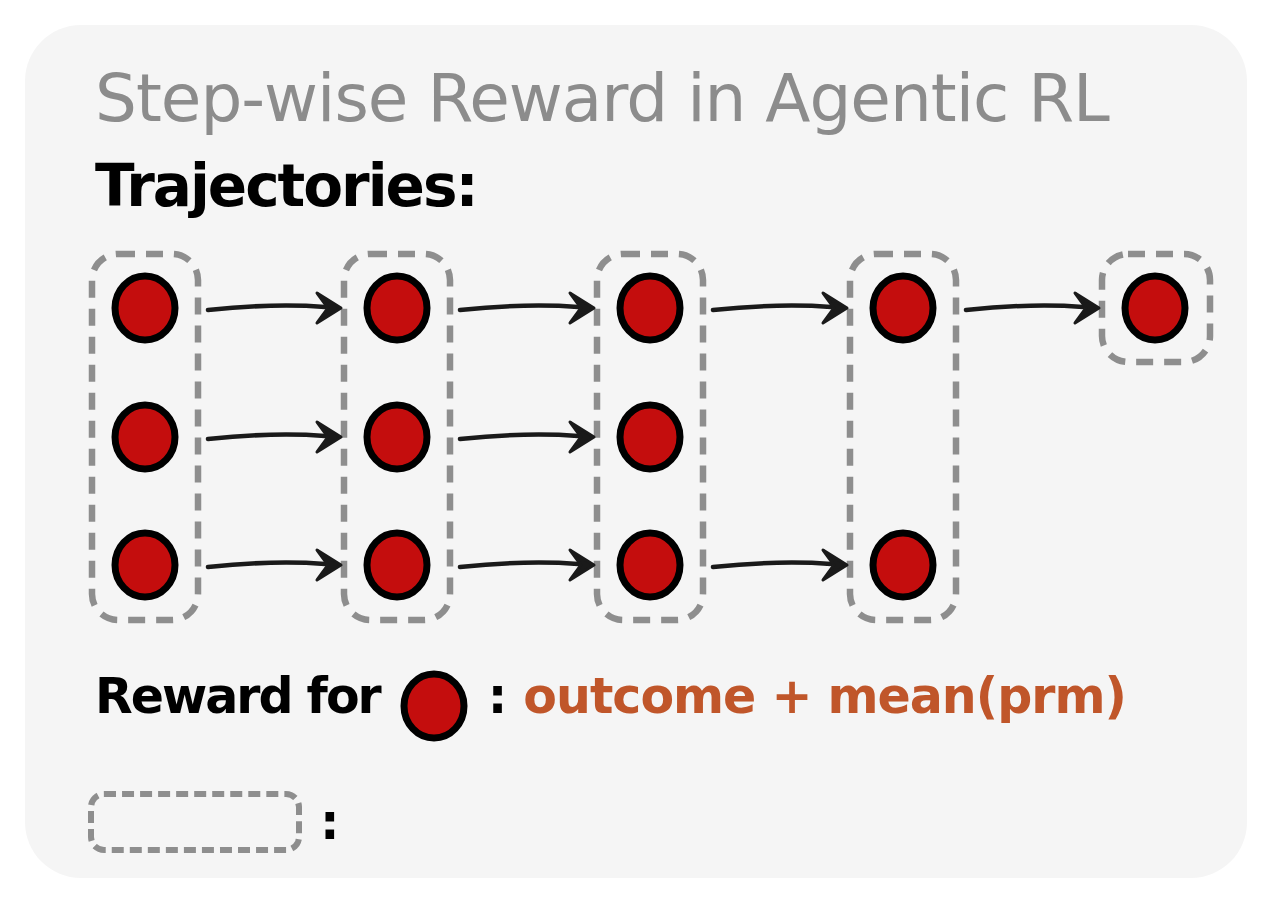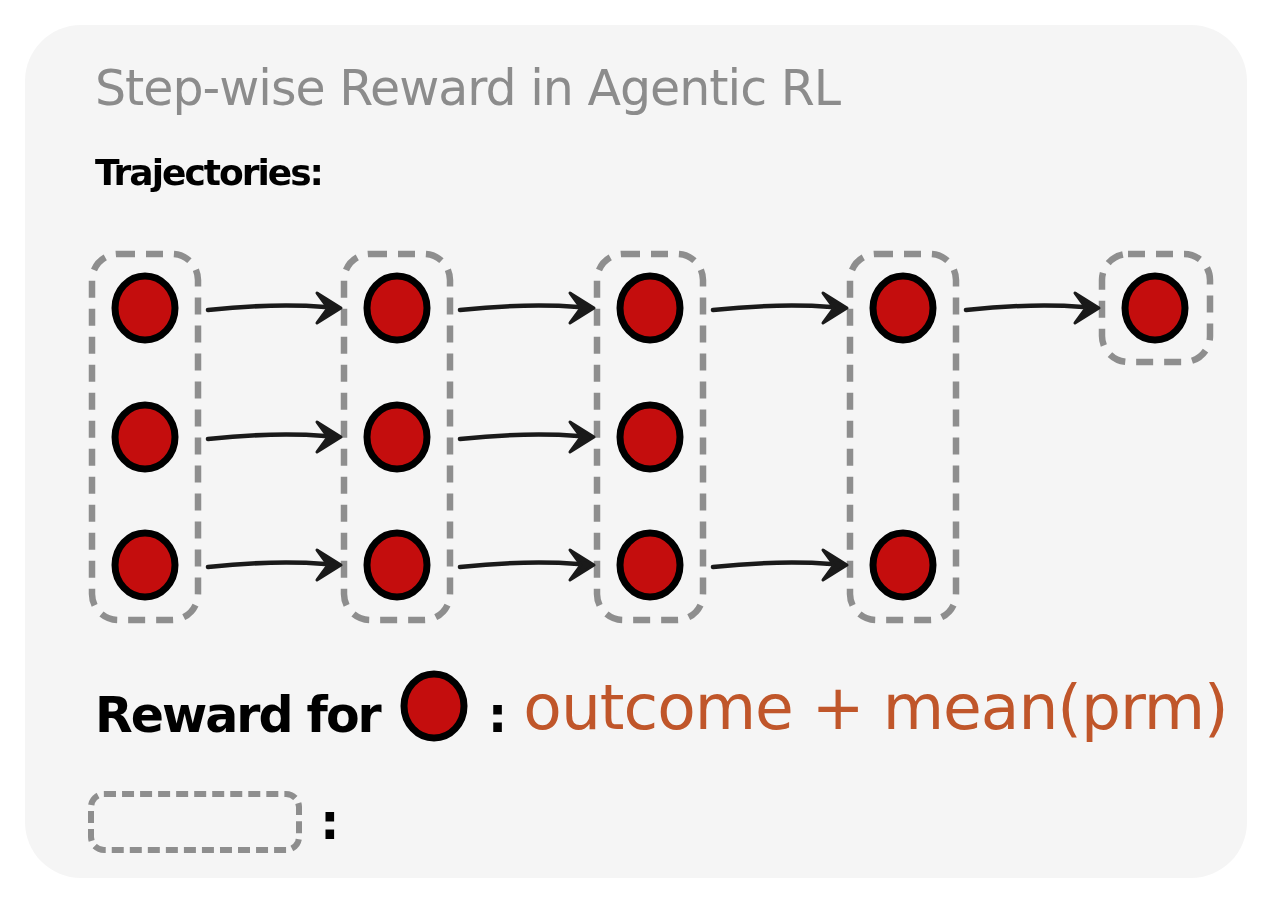--- a/index.html
+++ b/index.html
@@ -17,49 +17,49 @@
     top: 25px;
     width: 1222px;
     height: 853px;
     background: var(--card_bg, #f5f5f5);
     border-radius: 56px;
   }
   .title {
     position: absolute;
     left: 95px;
     top: 60px;
-    font-size: 49px;
+    font-size: 66px;
     letter-spacing: -1px;
     color: var(--title_gray, #8c8c8c);
     white-space: nowrap;
   }
   .subtitle {
     position: absolute;
     left: 95px;
     top: 152px;
-    font-size: 36px;
+    font-size: 58px;
     font-weight: bold;
     letter-spacing: -2px;
     color: var(--text_black, #000);
     white-space: nowrap;
   }
   #diagram {
     position: absolute;
     left: 0;
     top: 0;
     width: 1265px;
     height: 913px;
   }
   .legend-row1 {
     position: absolute;
     left: 95px;
     top: 668px;
     height: 76px;
     display: flex;
-    align-items: flex-end;
+    align-items: flex-start;
     gap: 16px;
   }
   .legend-row2 {
     position: absolute;
     left: 88px;
     top: 788px;
     height: 68px;
     display: flex;
     align-items: center;
     gap: 18px;
@@ -70,22 +70,22 @@
     letter-spacing: -2px;
     color: var(--text_black, #000);
     white-space: nowrap;
   }
   .colon {
     font-size: 49px;
     font-weight: bold;
     color: var(--text_black, #000);
   }
   .accent-text {
-    font-size: 63px;
-    font-weight: normal;
+    font-size: 49px;
+    font-weight: bold;
     letter-spacing: -1px;
     color: var(--accent_orange, #c0562a);
     white-space: nowrap;
   }
   .legend-node-svg {
     display: block;
   }
   .legend-dashed-box {
     width: 202px;
     height: 50px;

